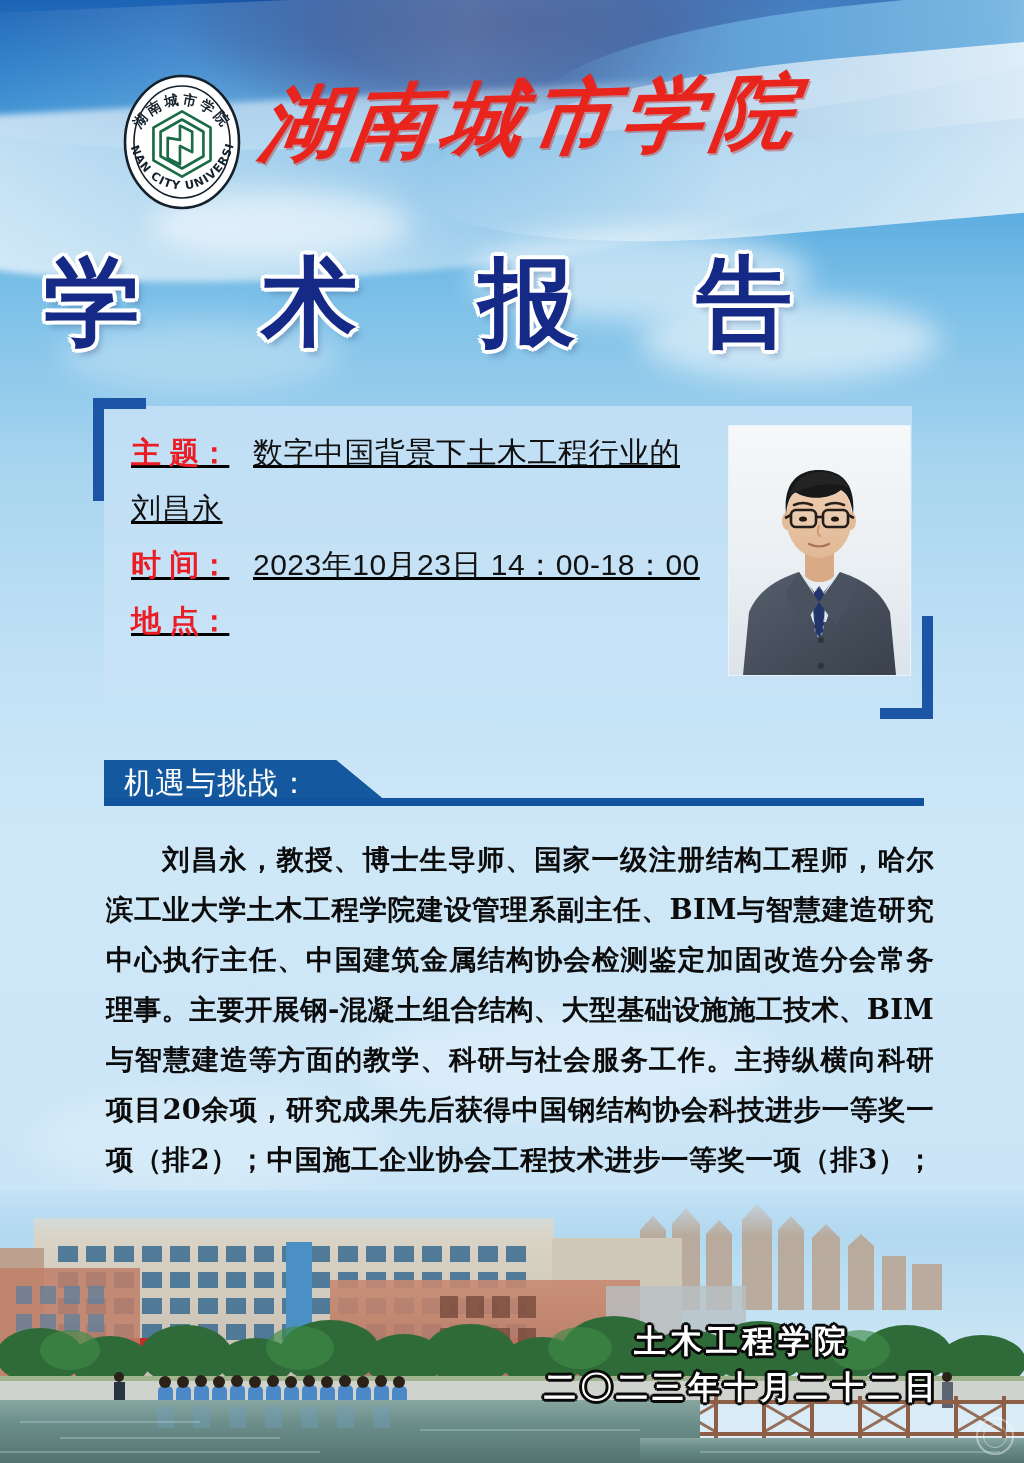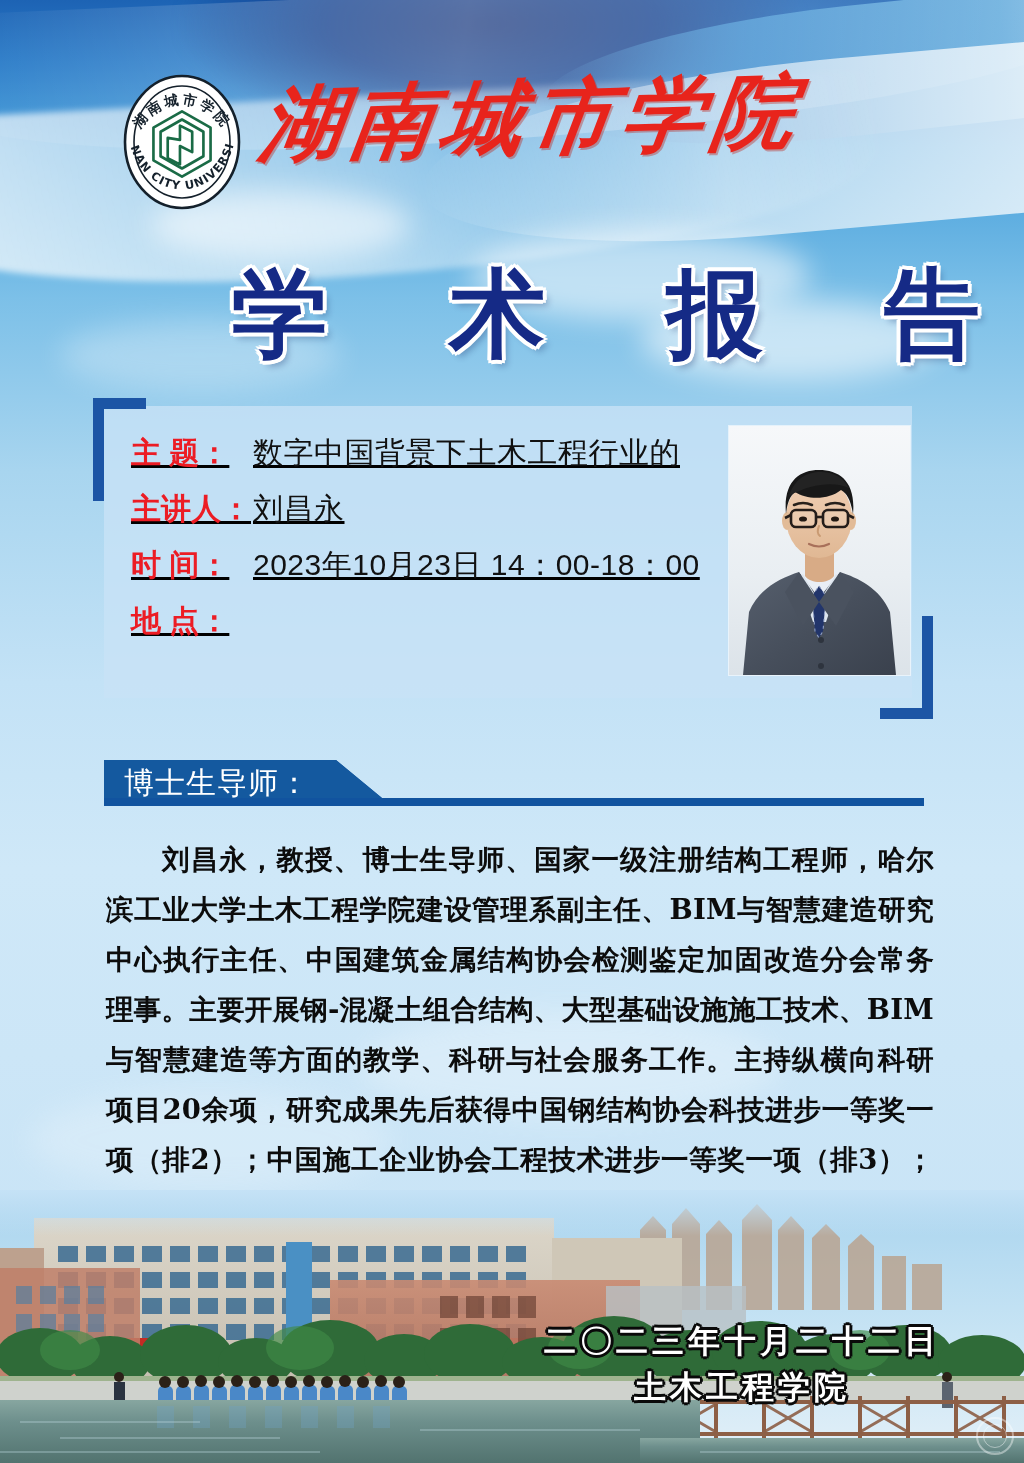--- a/index.html
+++ b/index.html
@@ -62,22 +62,22 @@
     font-size:82px;font-weight:700;color:#e8241c;
     letter-spacing:8px;
     font-style:italic;
     transform:skewX(-9deg) rotate(-1.5deg);
     text-shadow:2px 2px 0 rgba(190,20,10,.35);
     white-space:nowrap;line-height:1;
   }
 
   
   .main-title{
-    position:absolute;left:0;top:262px;width:1024px;
-    text-align:right;
+    position:absolute;left:0;top:250px;width:1024px;
+    text-align:left;
     font-family:"DejaVu Serif","Liberation Serif",serif;
     font-size:96px;font-weight:700;
     color:#152a86;
     letter-spacing:44px;
     text-indent:44px;
     line-height:1.08;
     white-space:nowrap;
     text-shadow:
       -3px -3px 0 #fff, 3px -3px 0 #fff, -3px 3px 0 #fff, 3px 3px 0 #fff,
       -4px 0 0 #fff, 4px 0 0 #fff, 0 -4px 0 #fff, 0 4px 0 #fff,
@@ -232,21 +232,20 @@
   <div class="bracket bracket-tl"></div>
   <div class="bracket bracket-br"></div>
 
   <div class="info-rows">
     <div class="info-row">
       <span class="info-label">主    题：</span>
       <span class="info-value">数字中国背景下土木工程行业的</span>
     </div>
 
     <div class="info-row">
-      <span class="info-label">主讲人：</span>
       <span class="info-value">刘昌永</span>
     </div>
 
     <div class="info-row">
       <span class="info-label">时    间：</span>
       <span class="info-value">2023年10月23日  14：00-18：00</span>
     </div>
 
     <div class="info-row">
       <span class="info-label">地    点：</span>
@@ -321,21 +320,21 @@
       <defs>
         <linearGradient id="secg" x1="0" y1="0" x2="0" y2="1">
           <stop offset="0%" stop-color="#1a5fae"></stop>
             <stop offset="55%" stop-color="#11539f"></stop>
             <stop offset="100%" stop-color="#0d4versions"></stop>
         </linearGradient>
       </defs>
       <polygon points="0,0 232,0 278,38 820,38 820,46 0,46" fill="#11539f"></polygon>
       <polygon points="0,0 232,0 278,38 0,38" fill="#14599f"></polygon>
     </svg>
-    <span class="sec-label">博士生导师：</span>
+    <span class="sec-label">机遇与挑战：</span>
   </div>
 
   <div class="bio">刘昌永，教授、博士生导师、国家一级注册结构工程师，哈尔滨工业大学土木工程学院建设管理系副主任、BIM与智慧建造研究中心执行主任、中国建筑金属结构协会检测鉴定加固改造分会常务理事。主要开展钢-混凝土组合结构、大型基础设施施工技术、BIM与智慧建造等方面的教学、科研与社会服务工作。主持纵横向科研项目20余项，研究成果先后获得中国钢结构协会科技进步一等奖一项（排2）；中国施工企业协会工程技术进步一等奖一项（排3）；吉林省科技进步二等奖一项（排1）。在行业知名刊物上发表SCI/EI论文30余篇，申请/授权发明专利10余项。</div>
 
   <div class="campus">
     <svg viewBox="0 0 1024 273" xmlns="http://www.w3.org/2000/svg">
       <defs>
         <linearGradient id="skyc" x1="0" y1="0" x2="0" y2="1">
           <stop offset="0%" stop-color="#a9d4ee"></stop>
             <stop offset="60%" stop-color="#cbe6f5"></stop>
@@ -615,19 +614,19 @@
           <line x1="60" y1="248" x2="280" y2="248"></line>
         <line x1="0" y1="262" x2="320" y2="262"></line>
           <line x1="420" y1="240" x2="640" y2="240"></line>
         <line x1="700" y1="262" x2="1000" y2="262"></line>
       </g>
     </svg>
     <div class="campus-fade"></div>
   </div>
 
   <div class="sign">
+    <div>土木工程学院</div>
     <div>二〇二三年十月二十二日</div>
-    <div>土木工程学院</div>
   </div>
 
   <div class="watermark"></div>
 
 </div>
 
 </body></html>

